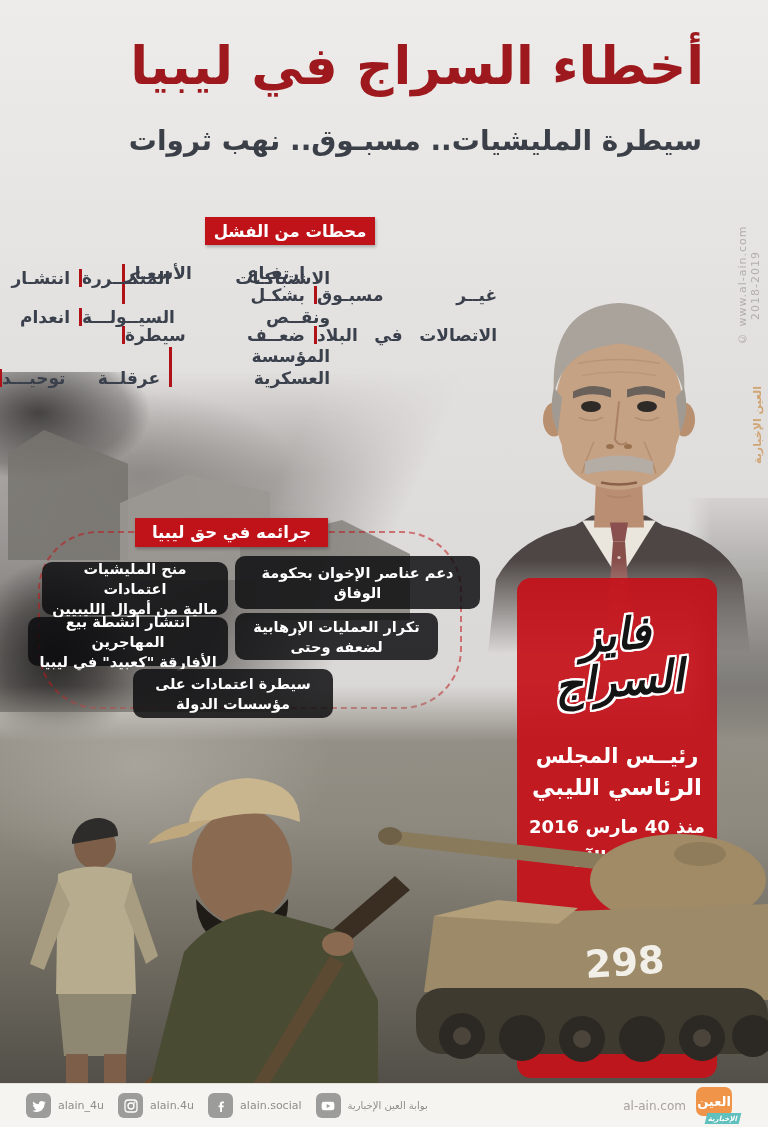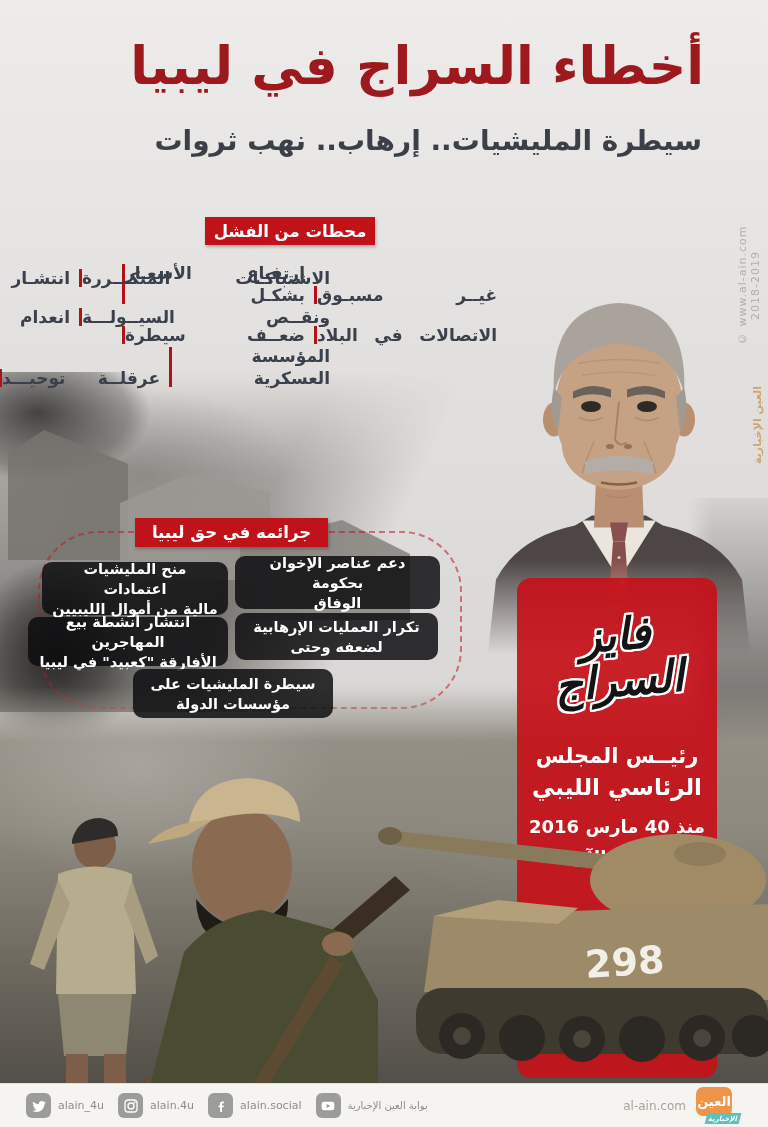--- a/index.html
+++ b/index.html
@@ -64,21 +64,21 @@
   .fbar{width:3px;background:#b01217;margin-left:7px;margin-top:2px;margin-bottom:2px;}
   .ftext{direction:rtl;text-align:justify;text-align-last:justify;font-weight:bold;
     font-size:17px;line-height:22px;color:#3b414c;}
   .w152{width:152px;} .w180{width:180px;} .w248{width:248px;} .w158{width:158px;}
   
   .dashed-loop{position:absolute;left:38px;top:531px;width:420px;height:174px;z-index:3;
     border:2px dashed rgba(190,25,30,.55);border-radius:60px;}
   .cbox{position:absolute;background:rgba(12,12,14,.84);border-radius:10px;color:#ffffff;
     font-weight:bold;font-size:14.5px;line-height:20px;text-align:center;direction:rtl;
     display:flex;flex-direction:column;justify-content:center;padding:3px 8px;z-index:8;box-sizing:border-box;}
-  .cb1{left:235px;top:556px;width:205px;height:53px;}
+  .cb1{left:235px;top:556px;width:245px;height:53px;}
   .cb2{left:42px;top:562px;width:186px;height:53px;}
   .cb3{left:235px;top:613px;width:203px;height:47px;}
   .cb4{left:28px;top:617px;width:200px;height:49px;}
   .cb5{left:133px;top:669px;width:200px;height:49px;}
   
   .panel{position:absolute;left:517px;top:578px;width:200px;height:500px;z-index:5;
     background:rgba(197,17,26,.93);border-radius:14px;display:flex;flex-direction:column;
     align-items:center;color:#fff;direction:rtl;}
   .panel-name{margin-top:34px;font-size:44px;font-weight:bold;font-style:italic;color:#141414;
     transform:rotate(-5deg);line-height:1.05;text-align:center;
@@ -156,21 +156,21 @@
       <ellipse cx="158" cy="219" rx="4" ry="2.5" fill="#9a714f"></ellipse>
       <path d="M124 214 Q116 232 112 246" stroke="#aa8165" stroke-width="1.5" fill="none" opacity=".6"></path>
       <path d="M174 214 Q182 232 186 246" stroke="#aa8165" stroke-width="1.5" fill="none" opacity=".6"></path>
       <path d="M115 234 Q149 222 183 234 L183 247 Q149 239 115 247 Z" fill="#b3ada6"></path>
       <path d="M131 255 Q149 259 167 255" stroke="#8a6048" stroke-width="2.5" fill="none"></path>
       <path d="M137 268 Q149 272 161 268" stroke="#a97f60" stroke-width="1.5" fill="none" opacity=".6"></path>
     </svg>
   </div>
 
   <div class="title">أخطاء السراج في ليبيا</div>
-  <div class="subtitle">سيطرة المليشيات.. إرهاب.. نهب ثروات</div>
+  <div class="subtitle">سيطرة المليشيات.. مسبـوق.. نهب ثروات</div>
 
   <div class="badge badge1">محطات من الفشل</div>
 
   <div class="fcol fcol-right">
     <div class="fitem">
       <div class="fline">
           <span class="fbar"></span>
           <span class="ftext w180">إرتفـاع الأسعـار بشكـل</span>
         </div>
       <div class="fline">
@@ -236,21 +236,21 @@
   </div>
   <div class="cbox cb3">
     <span>تكرار العمليات الإرهابية</span>
     <span>لضعفه وحتى</span>
   </div>
   <div class="cbox cb4">
     <span>انتشار أنشطة بيع المهاجرين</span>
     <span>الأفارقة "كعبيد" في ليبيا</span>
   </div>
   <div class="cbox cb5">
-    <span>سيطرة المليشيات على</span>
+    <span>سيطرة اعتمادات على</span>
     <span>مؤسسات الدولة</span>
   </div>
 
   <div class="panel">
     <div class="panel-name">فايز السراج</div>
     <div class="panel-role1">رئيــس المجلس</div>
     <div class="panel-role2">الرئاسي الليبي</div>
     <div class="panel-since">منذ 40 مارس 2016</div>
     <div class="panel-until">وحتى الآن</div>
   </div>

